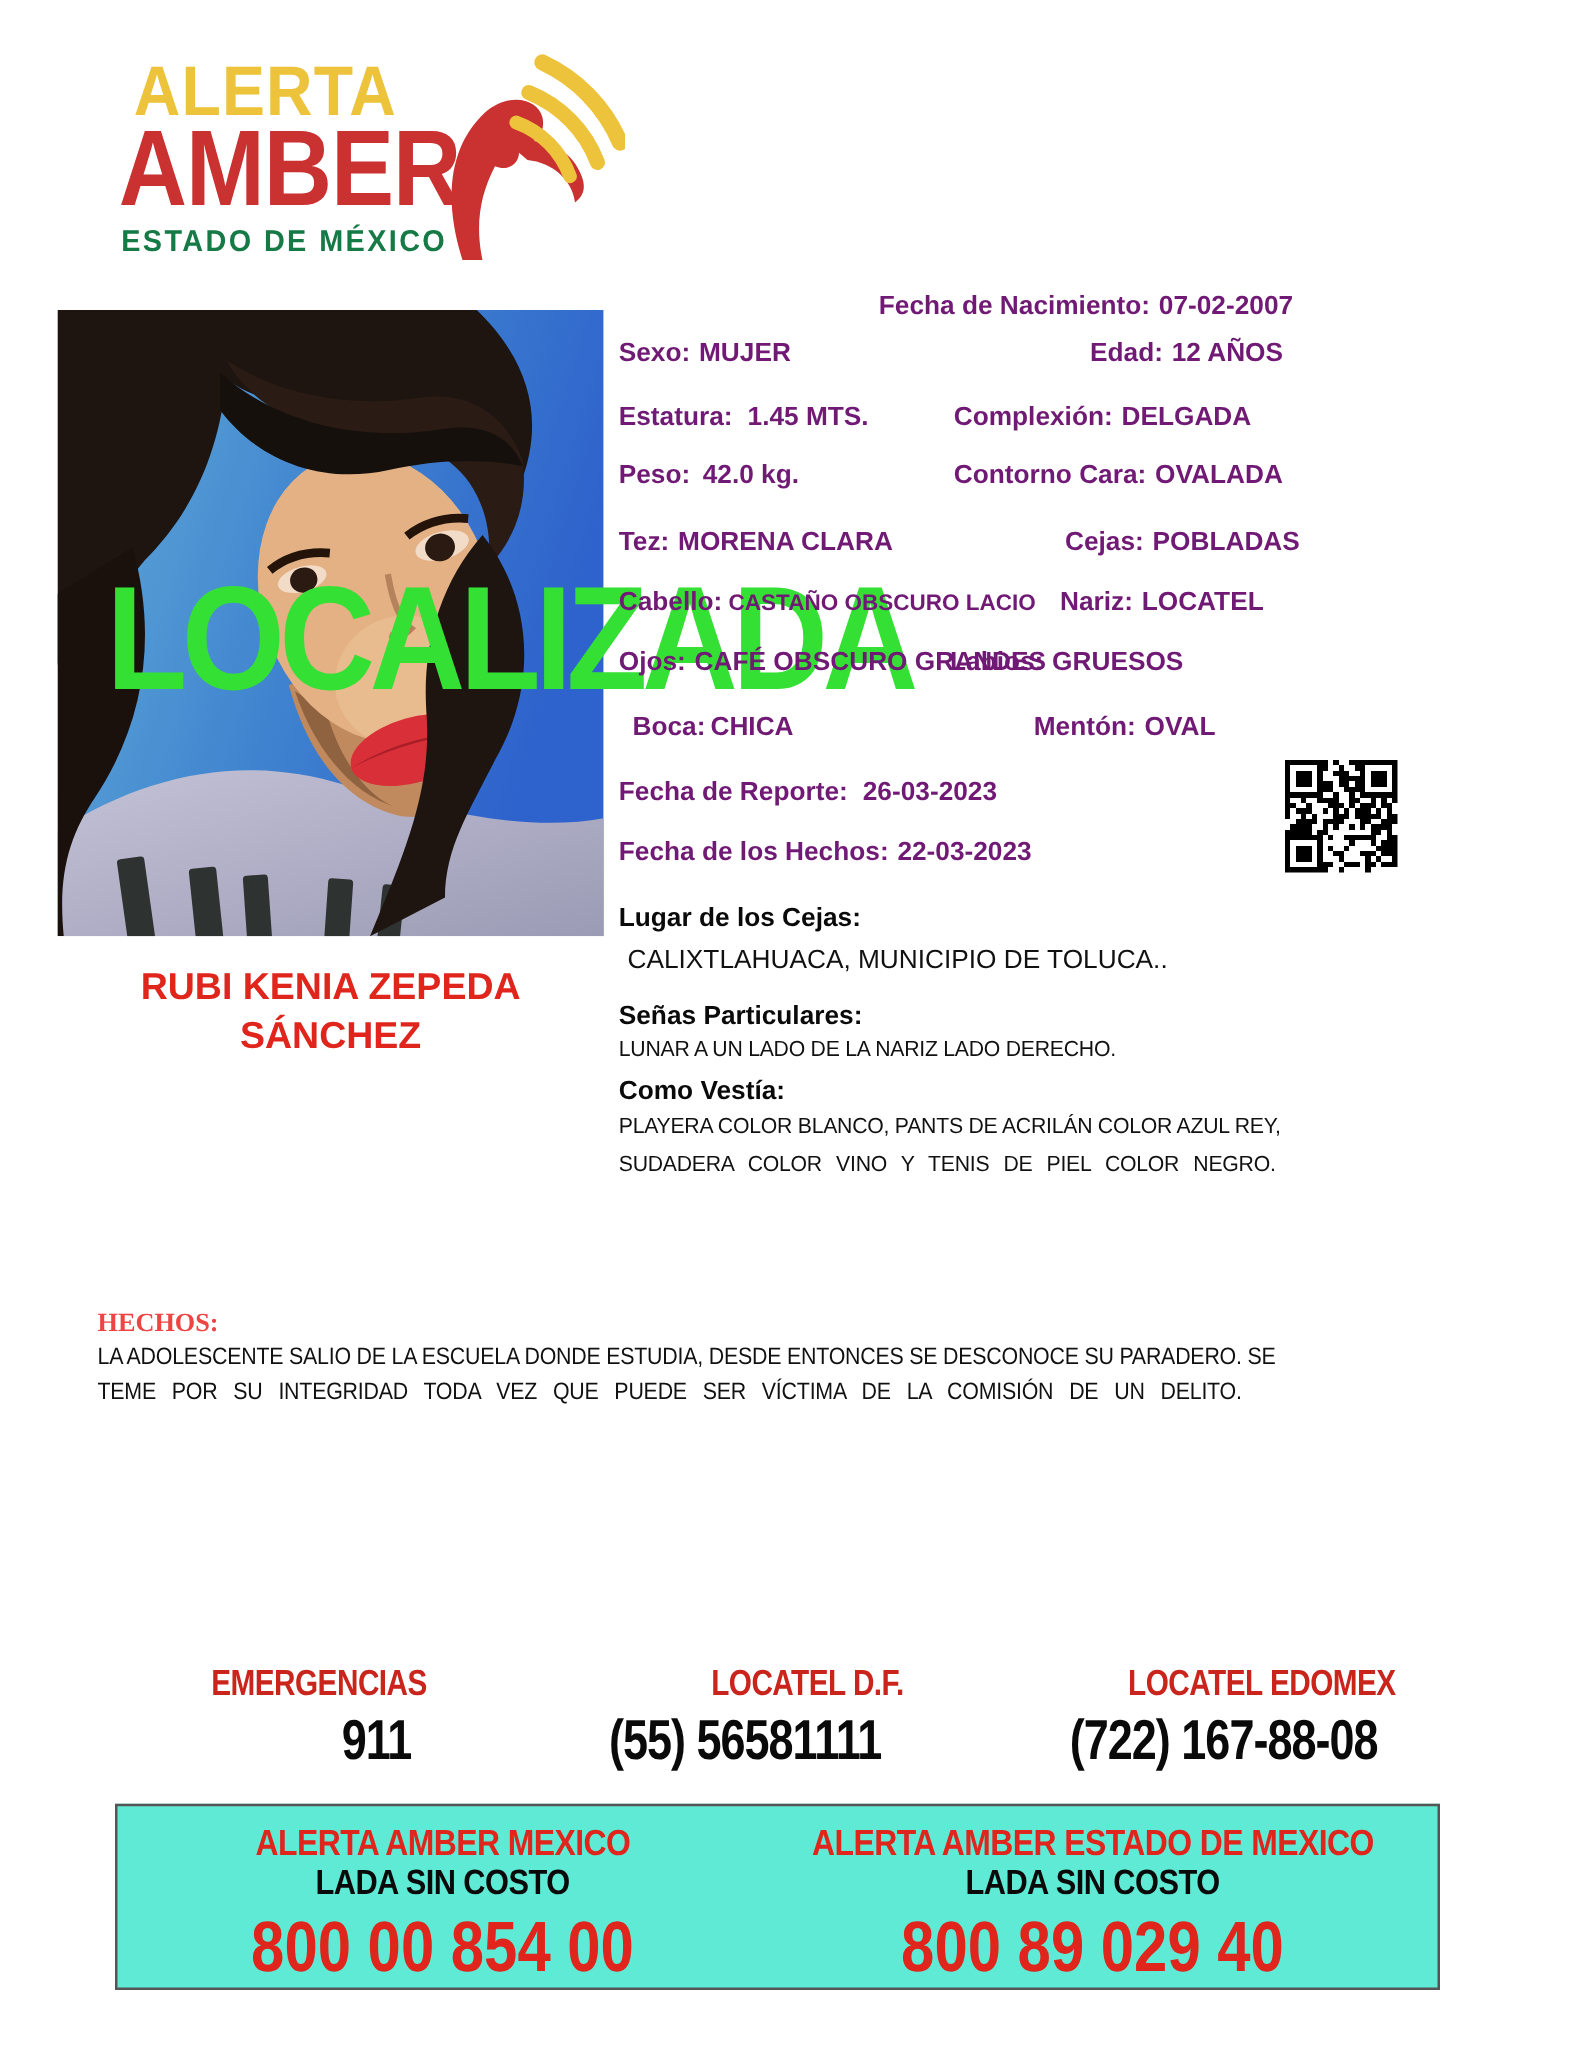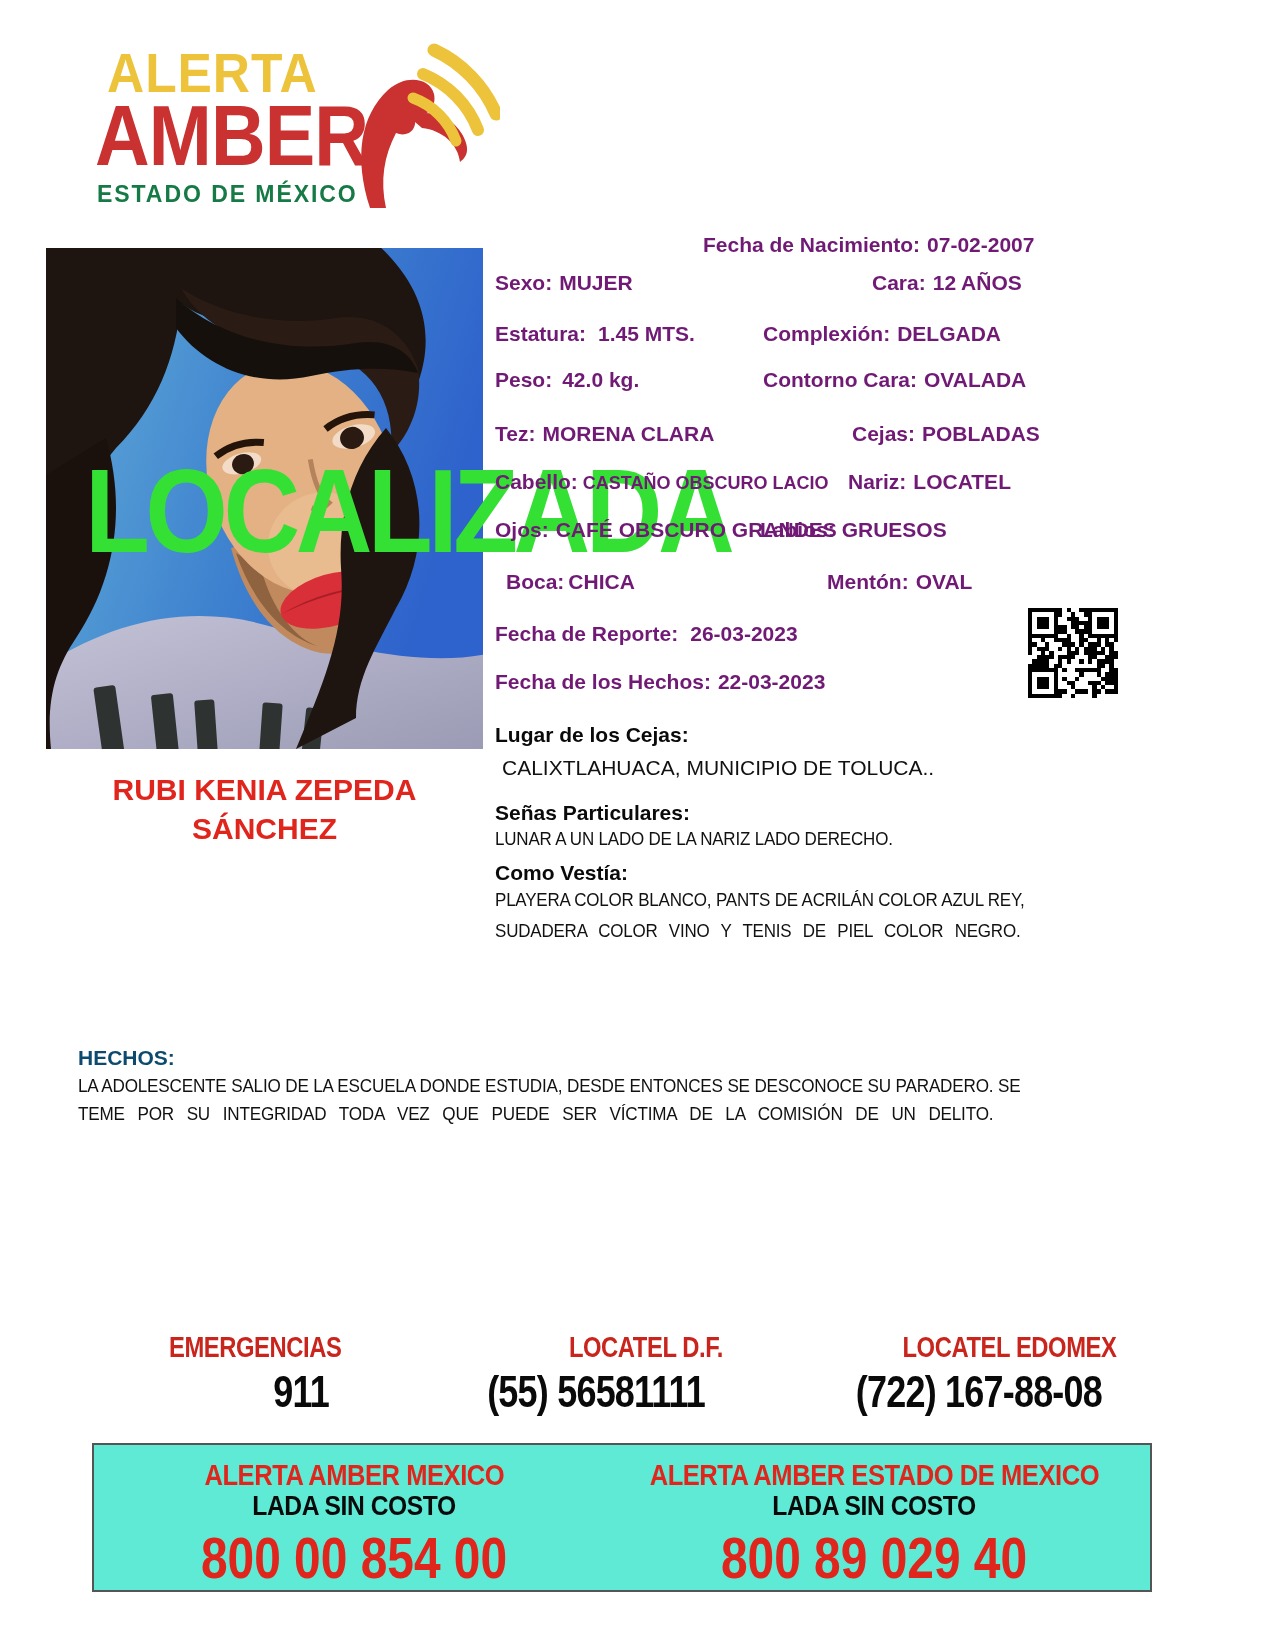--- a/index.html
+++ b/index.html
@@ -31,21 +31,21 @@
   .f .fv-small { margin-left:5px; font-size:18px; }
   .sec-label { position:absolute; white-space:nowrap; font-weight:bold; font-size:21px; color:#0a0a0a; z-index:5; }
   .sec-value { position:absolute; white-space:nowrap; font-size:21px; color:#111; z-index:5; }
   .narrow { font-size:17.5px; letter-spacing:-0.2px; transform:scaleX(0.97); transform-origin:left; }
   .spread { word-spacing:7px; }
 
   
   .qr { position:absolute; left:1028px; top:608px; width:90px; height:90px; z-index:5; }
 
   
-  .hechos-label { position:absolute; left:78px; top:1046px; font-weight:bold; font-size:21px; color:#0c4a6e; }
+  .hechos-label { position:absolute; left:78px; top:1046px; font-weight:bold; font-size:21px; color:#ef4444;font-family:Liberation Serif, serif; }
   .hechos-line { position:absolute; left:78px; white-space:nowrap; font-size:19px; color:#111;
                  transform:scaleX(0.90); transform-origin:left; letter-spacing:-0.2px; }
   .hl1 { top:1075px; }
   .hl2 { top:1103px; word-spacing:9px; }
 
   
   .contact-col { position:absolute; text-align:right; }
   .contact-label { font-weight:bold; font-size:29px; letter-spacing:-0.5px; display:inline-block; transform:scaleX(0.82); }
   .contact-number { font-weight:bold; font-size:45px; color:#0a0a0a; letter-spacing:-1px; display:block; margin-top:2px; transform:scaleX(0.80); }
   .cc1 { left:50px;  top:1331px; width:310px; }
@@ -146,21 +146,21 @@
     <div>SÁNCHEZ</div>
   </div>
 
   <div class="f" style="left:703px; top:233px;">
     <span class="fl">Fecha de Nacimiento:</span><span class="fv">07-02-2007</span>
   </div>
   <div class="f" style="left:495px; top:271px;">
     <span class="fl">Sexo:</span><span class="fv">MUJER</span>
   </div>
   <div class="f" style="left:872px; top:271px;">
-    <span class="fl">Cara:</span><span class="fv">12 AÑOS</span>
+    <span class="fl">Edad:</span><span class="fv">12 AÑOS</span>
   </div>
   <div class="f" style="left:495px; top:322px;">
     <span class="fl">Estatura:</span><span class="fv" style="margin-left:12px;">1.45 MTS.</span>
   </div>
   <div class="f" style="left:763px; top:322px;">
     <span class="fl">Complexión:</span><span class="fv">DELGADA</span>
   </div>
   <div class="f" style="left:495px; top:368px;">
     <span class="fl">Peso:</span><span class="fv" style="margin-left:10px;">42.0 kg.</span>
   </div>

